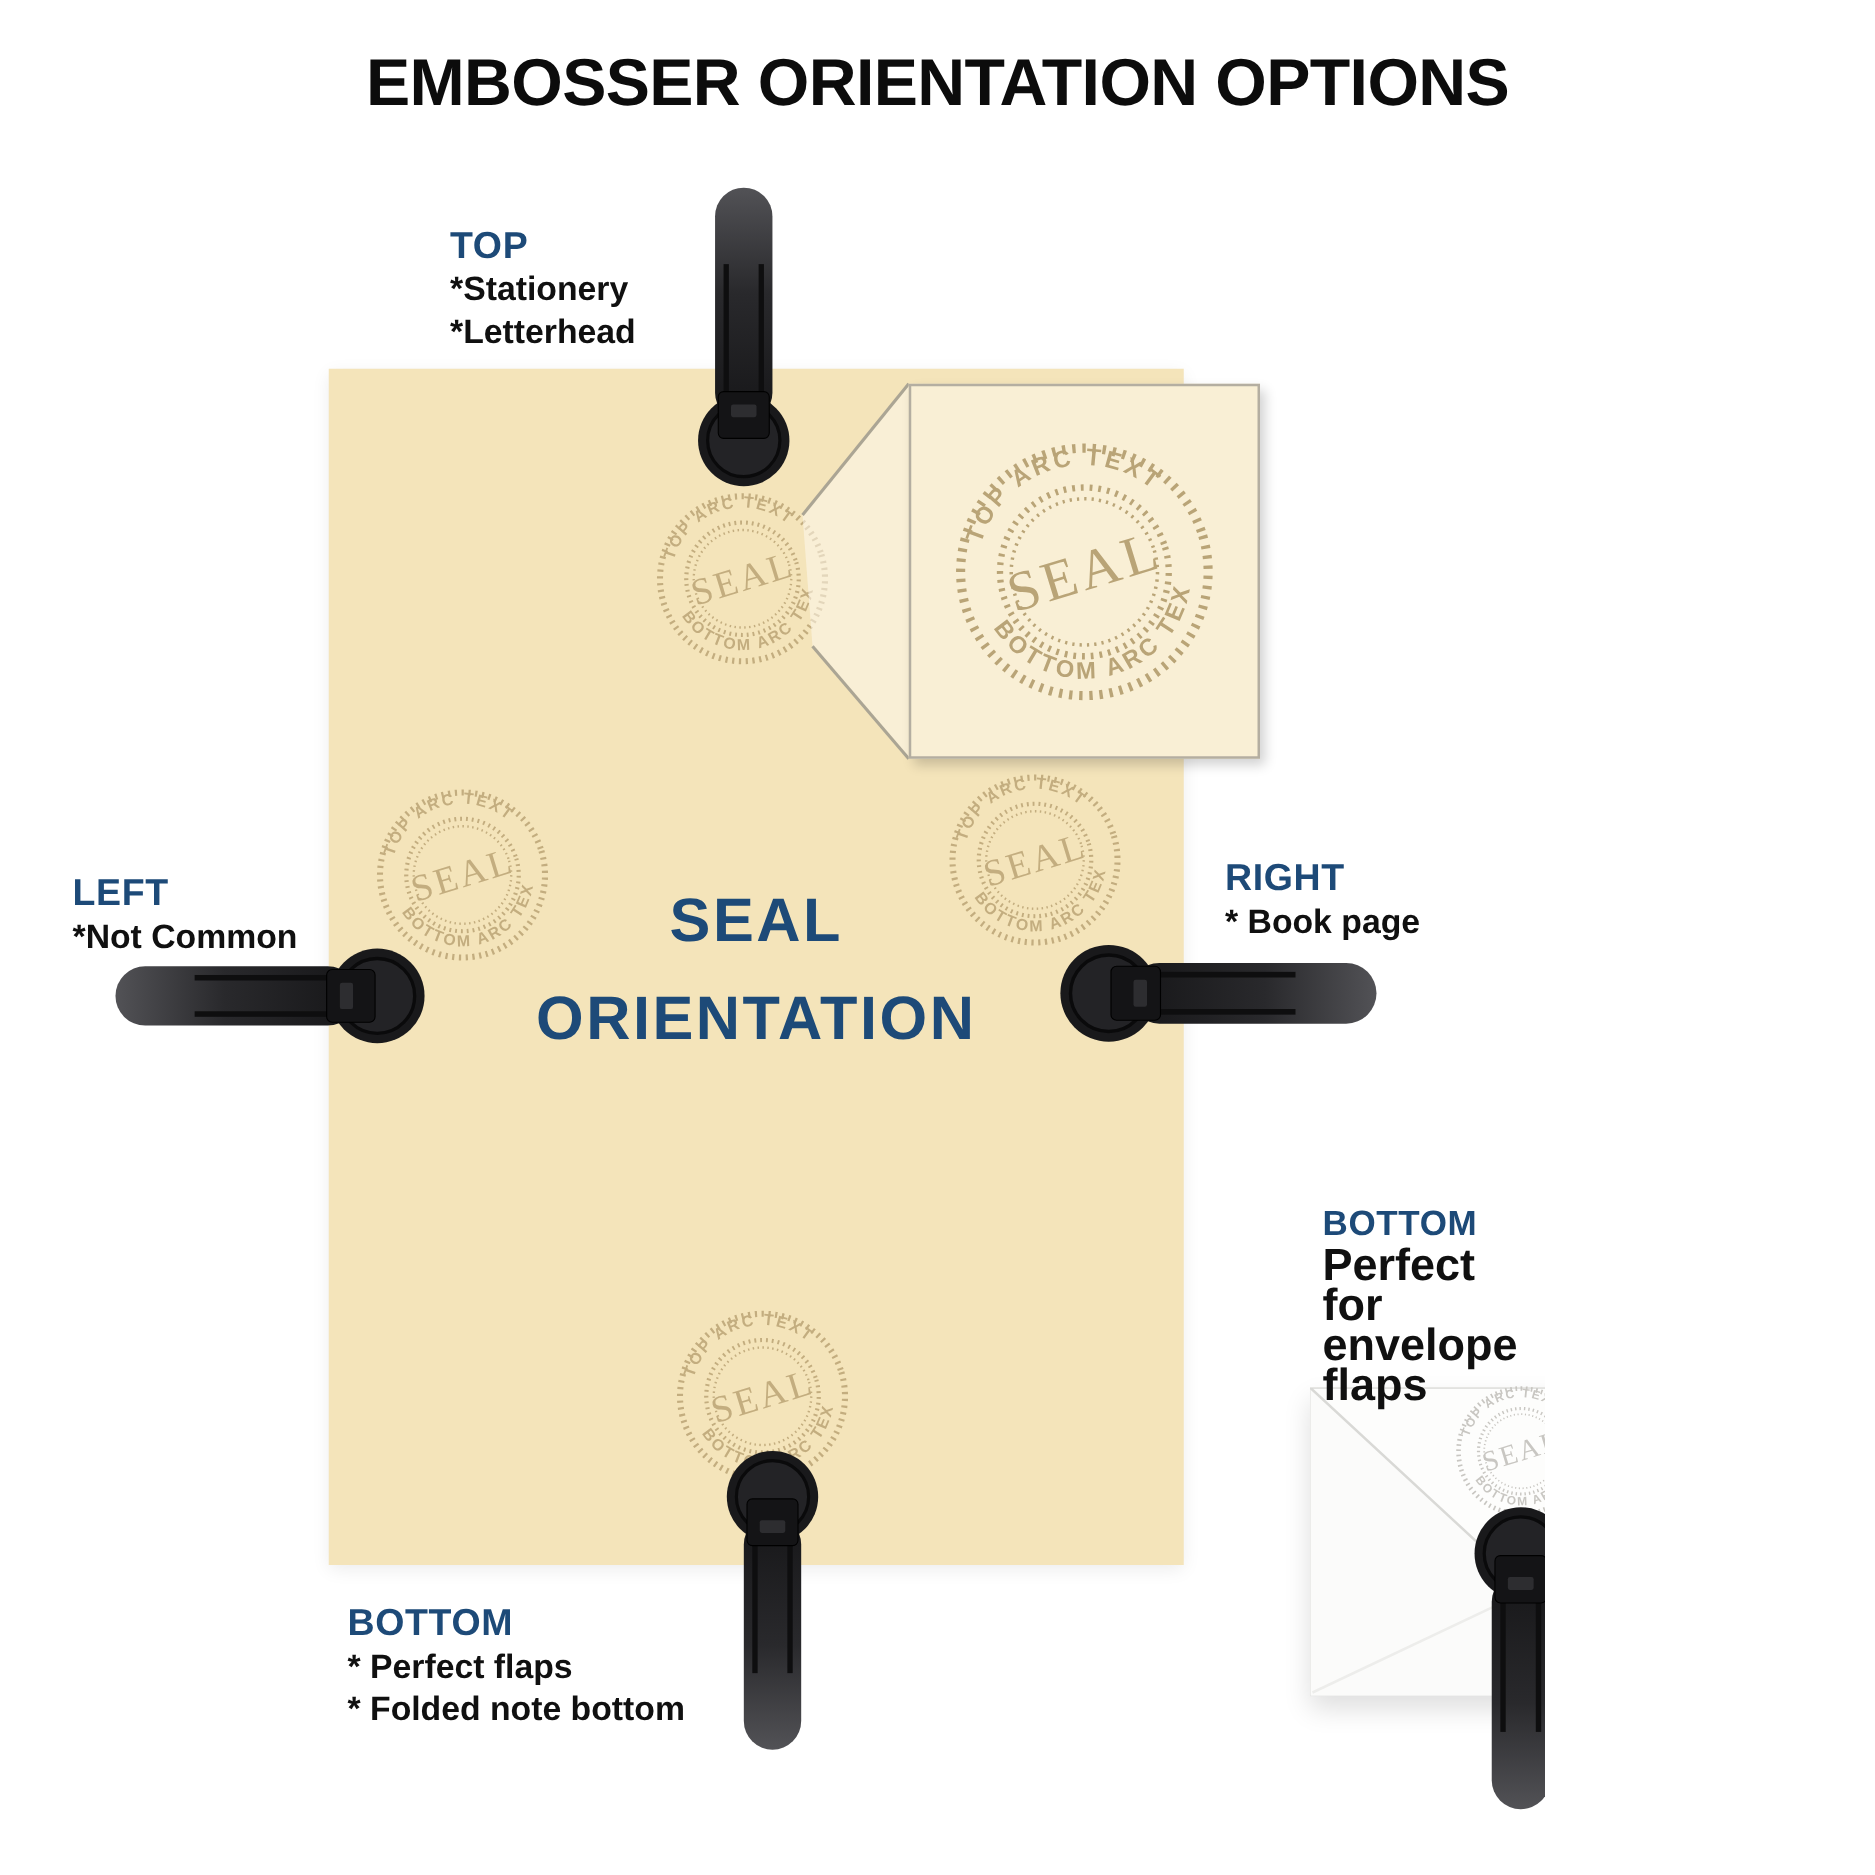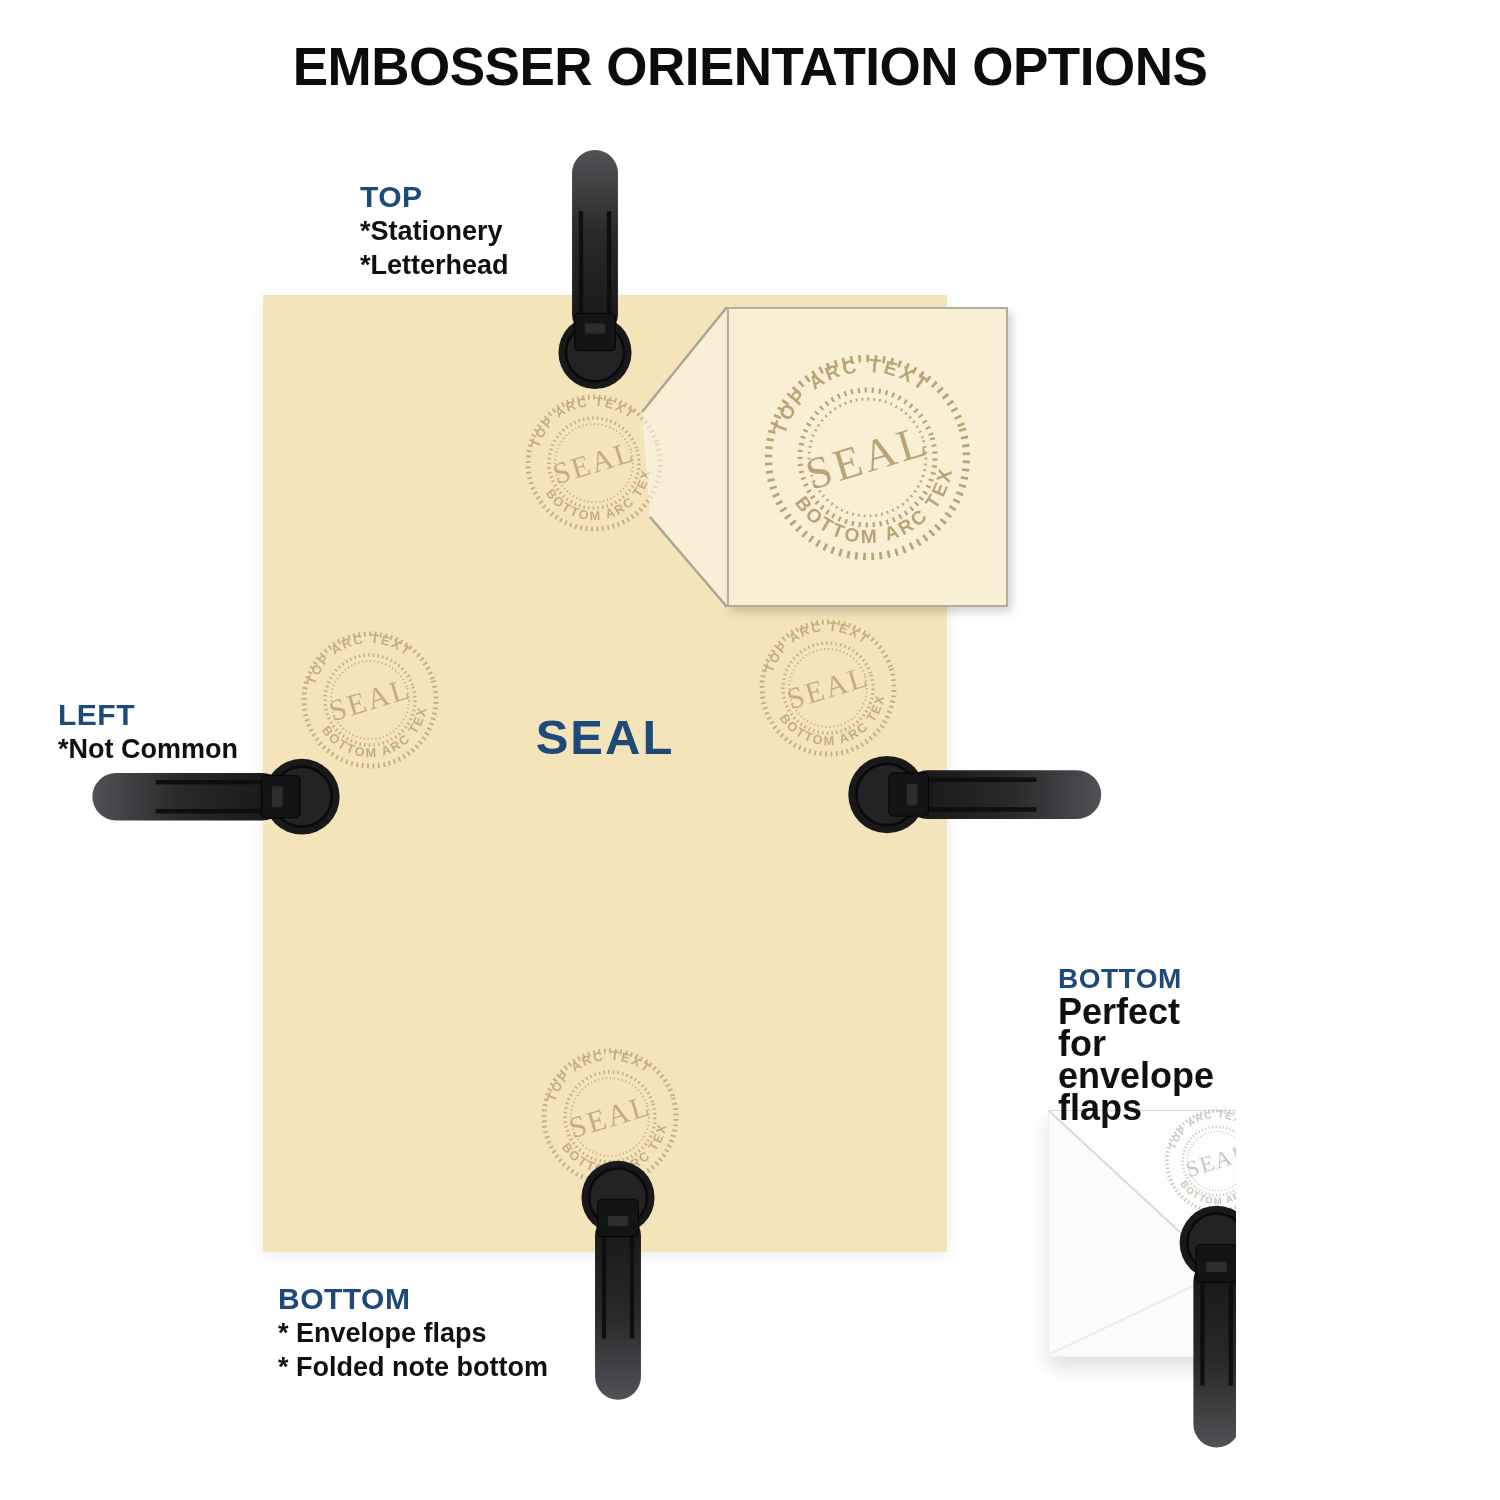--- a/index.html
+++ b/index.html
@@ -96,20 +96,21 @@
     </svg>
   <svg class="seal on-paper" style="left:753px;top:613px" width="150" height="150" viewBox="0 0 200 200">
       <use href="#seal-stamp"></use>
     </svg>
   <svg class="seal on-paper" style="left:535px;top:1042px" width="150" height="150" viewBox="0 0 200 200">
       <use href="#seal-stamp"></use>
     </svg>
 
   <div class="center-label">
     <div>SEAL</div>
+    <div>ORIENTATION</div>
   </div>
 
   <svg class="funnel" width="420" height="330" viewBox="0 0 420 330">
     <polygon points="127,17 42,122 50,227 127,317" fill="rgba(253,248,236,0.55)"></polygon>
     <line x1="127" y1="17" x2="42" y2="122" stroke="#aba594" stroke-width="2.5"></line>
     <line x1="127" y1="317" x2="50" y2="227" stroke="#aba594" stroke-width="2.5"></line>
   </svg>
 
   <div class="inset">
     <svg class="seal on-inset" width="225" height="225" viewBox="0 0 200 200">
@@ -134,24 +135,28 @@
     <div class="pos-label">TOP</div>
     <div class="pos-note">*Stationery</div>
     <div class="pos-note">*Letterhead</div>
   </div>
 
   <div class="pos-block" style="left:58px;top:698px">
     <div class="pos-label">LEFT</div>
     <div class="pos-note">*Not Common</div>
   </div>
 
+  <div class="pos-block" style="left:980px;top:686px">
+    <div class="pos-label">RIGHT</div>
+    <div class="pos-note">* Book page</div>
+  </div>
 
   <div class="pos-block" style="left:278px;top:1282px">
     <div class="pos-label">BOTTOM</div>
-    <div class="pos-note">* Envelope flaps</div>
+    <div class="pos-note">* Perfect flaps</div>
     <div class="pos-note">* Folded note bottom</div>
   </div>
 
   <div class="pos-block" style="left:1058px;top:962px">
     <div class="pos-label" style="font-size:28px">BOTTOM</div>
     <div class="callout-desc">Perfect for envelope flaps</div>
   </div>
 
   <div class="envelope">
     <svg width="350" height="247" viewBox="0 0 350 247">

